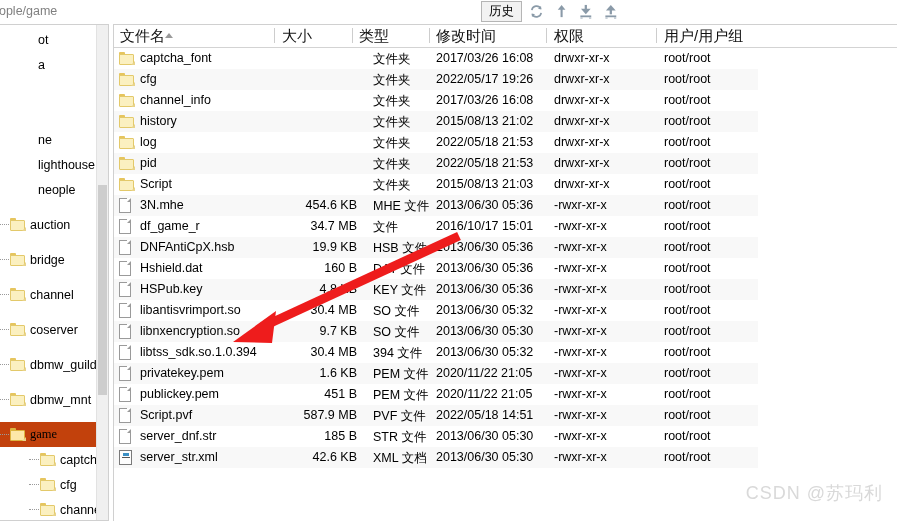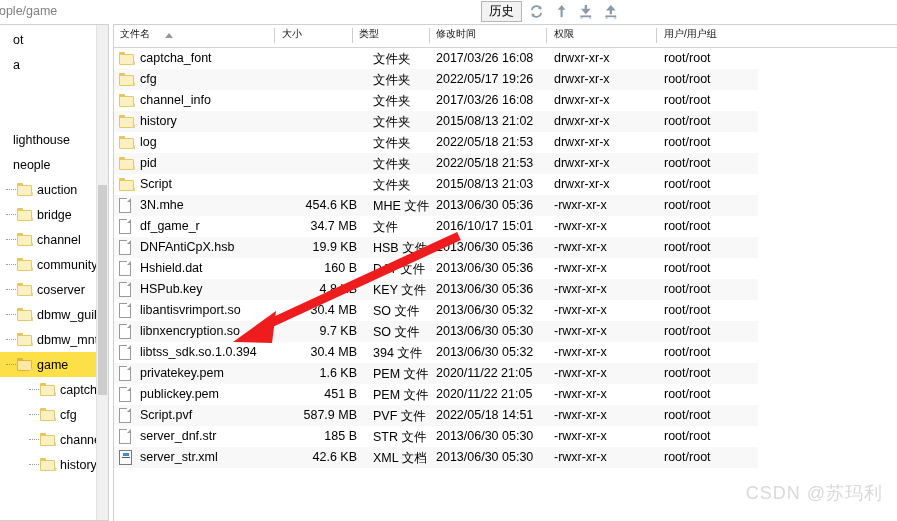--- a/index.html
+++ b/index.html
@@ -77,32 +77,32 @@
   }
   .tree-row {
     height: 25px;
     display: flex;
     align-items: center;
     white-space: nowrap;
     font-size: 12.5px;
     padding-left: 0px;
     box-sizing: border-box;
   }
-  .tree-row.selected { background: #fde047; }
+  .tree-row.selected { background: #c2410c; font-family: Liberation Serif, serif; }
   .tree-dots {
     width: 10px; height: 1px;
     border-top: 1px dotted #9a9a9a;
     flex: 0 0 auto;
     margin-right: 1px;
   }
   .tree-label { margin-left: 4px; }
 
   
-  .lvl0 { padding-left: 10px; }
-  .lvl1 { padding-left: 7px; }
+  .lvl0 { padding-left: 3px; margin-left: 32px; }
+  .lvl1 { padding-left: 0px; margin-top: 10px; }
   .lvl2 { padding-left: 30px; }
 
   
   .folder {
     position: relative;
     width: 16px; height: 13px;
     flex: 0 0 auto;
   }
   .folder .tab {
     position: absolute;
@@ -161,21 +161,21 @@
   
   #header-row {
     position: relative;
     height: 22px;
     background: #ffffff;
     border-bottom: 1px solid #d3d3d3;
   }
   .hcell {
     position: absolute;
     top: 2px;
-    font-size: 10px;
+    font-size: 15px;
     color: #111;
     white-space: nowrap;
     cursor: pointer;
   }
   .hsep {
     position: absolute;
     top: 3px;
     width: 1px; height: 15px;
     background: #cdcdcd;
   }
@@ -337,20 +337,23 @@
       <div class="tree-row lvl0">
         <span class="tree-label">a</span>
       </div>
       <div class="tree-row lvl0">
         <span class="tree-label"></span>
       </div>
       <div class="tree-row lvl0">
         <span class="tree-label"></span>
       </div>
       <div class="tree-row lvl0">
+        <span class="tree-label">ne</span>
+      </div>
+      <div class="tree-row lvl0">
         <span class="tree-label">lighthouse</span>
       </div>
       <div class="tree-row lvl0">
         <span class="tree-label">neople</span>
       </div>
       <div class="tree-row lvl1">
         <span class="tree-dots"></span>
         <span class="folder">
           <span class="tab"></span>
           <span class="body"></span>
@@ -368,29 +371,20 @@
         <span class="tree-label">bridge</span>
       </div>
       <div class="tree-row lvl1">
         <span class="tree-dots"></span>
         <span class="folder">
           <span class="tab"></span>
           <span class="body"></span>
           <span class="fold"></span>
         </span>
         <span class="tree-label">channel</span>
-      </div>
-      <div class="tree-row lvl1">
-        <span class="tree-dots"></span>
-        <span class="folder">
-          <span class="tab"></span>
-          <span class="body"></span>
-          <span class="fold"></span>
-        </span>
-        <span class="tree-label">community</span>
       </div>
       <div class="tree-row lvl1">
         <span class="tree-dots"></span>
         <span class="folder">
           <span class="tab"></span>
           <span class="body"></span>
           <span class="fold"></span>
         </span>
         <span class="tree-label">coserver</span>
       </div>

